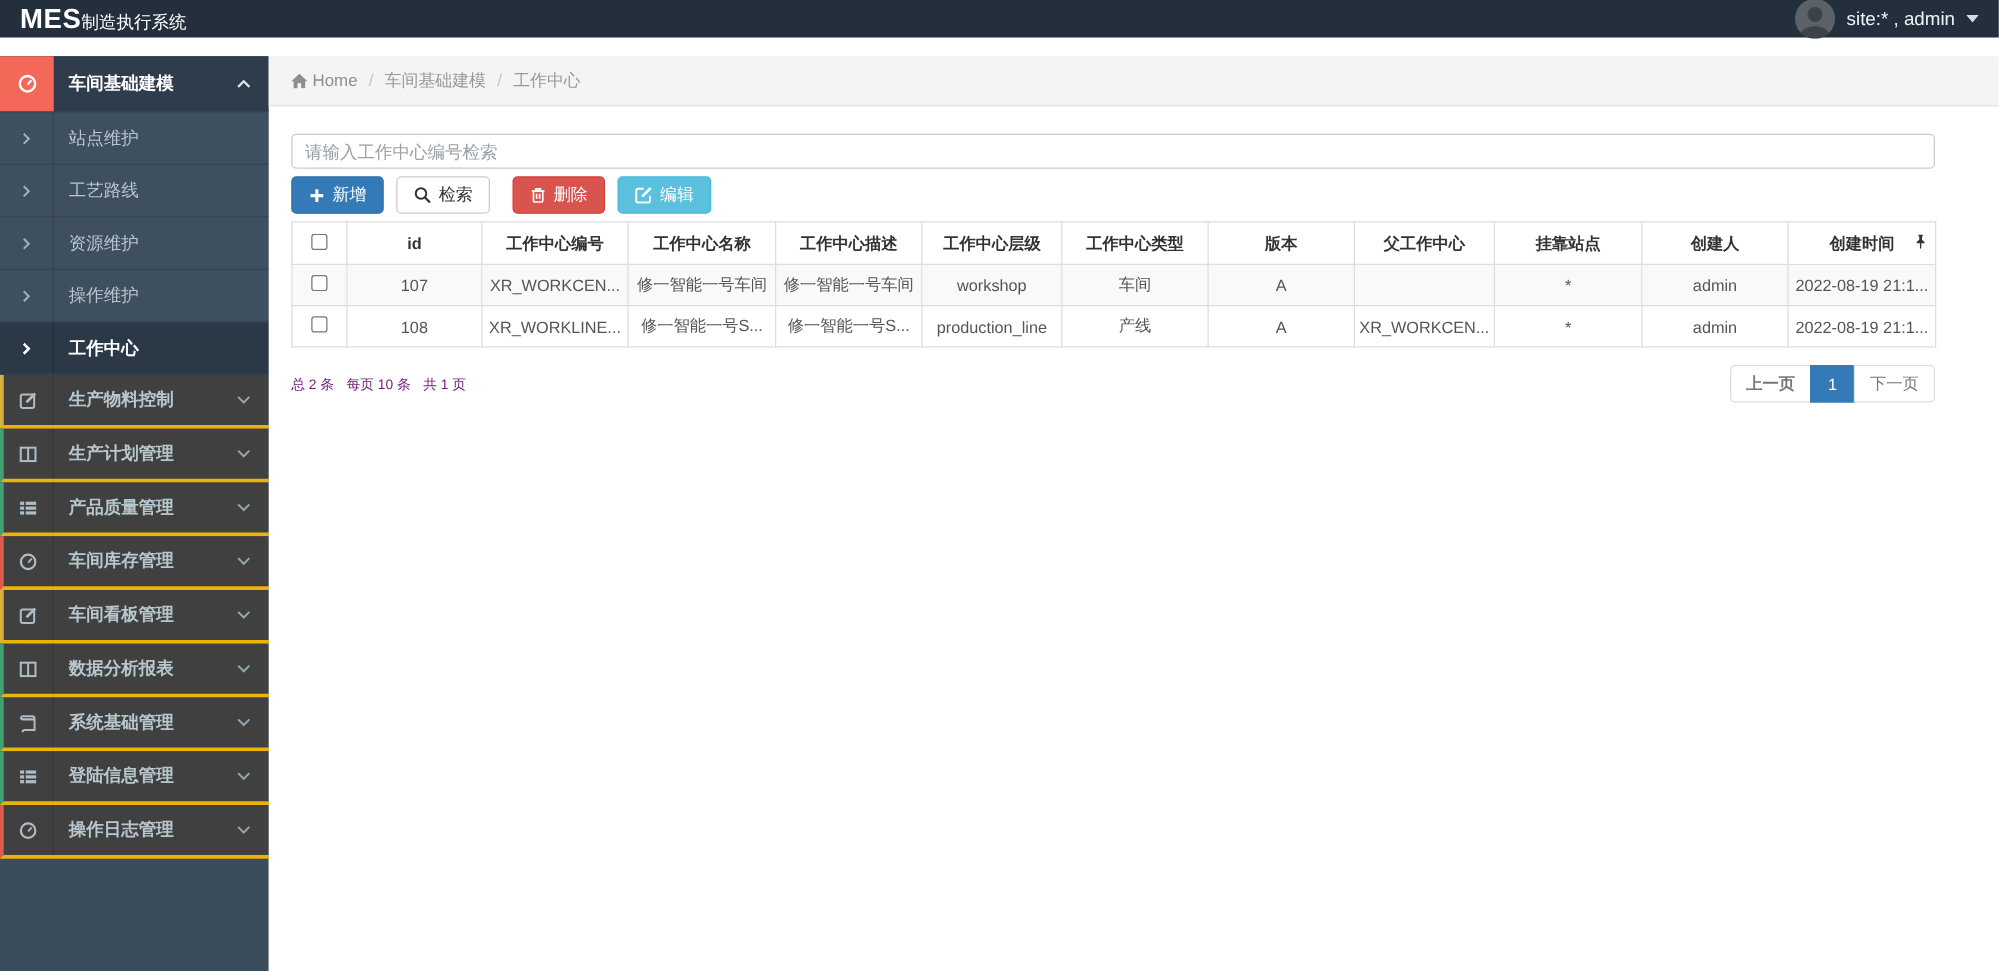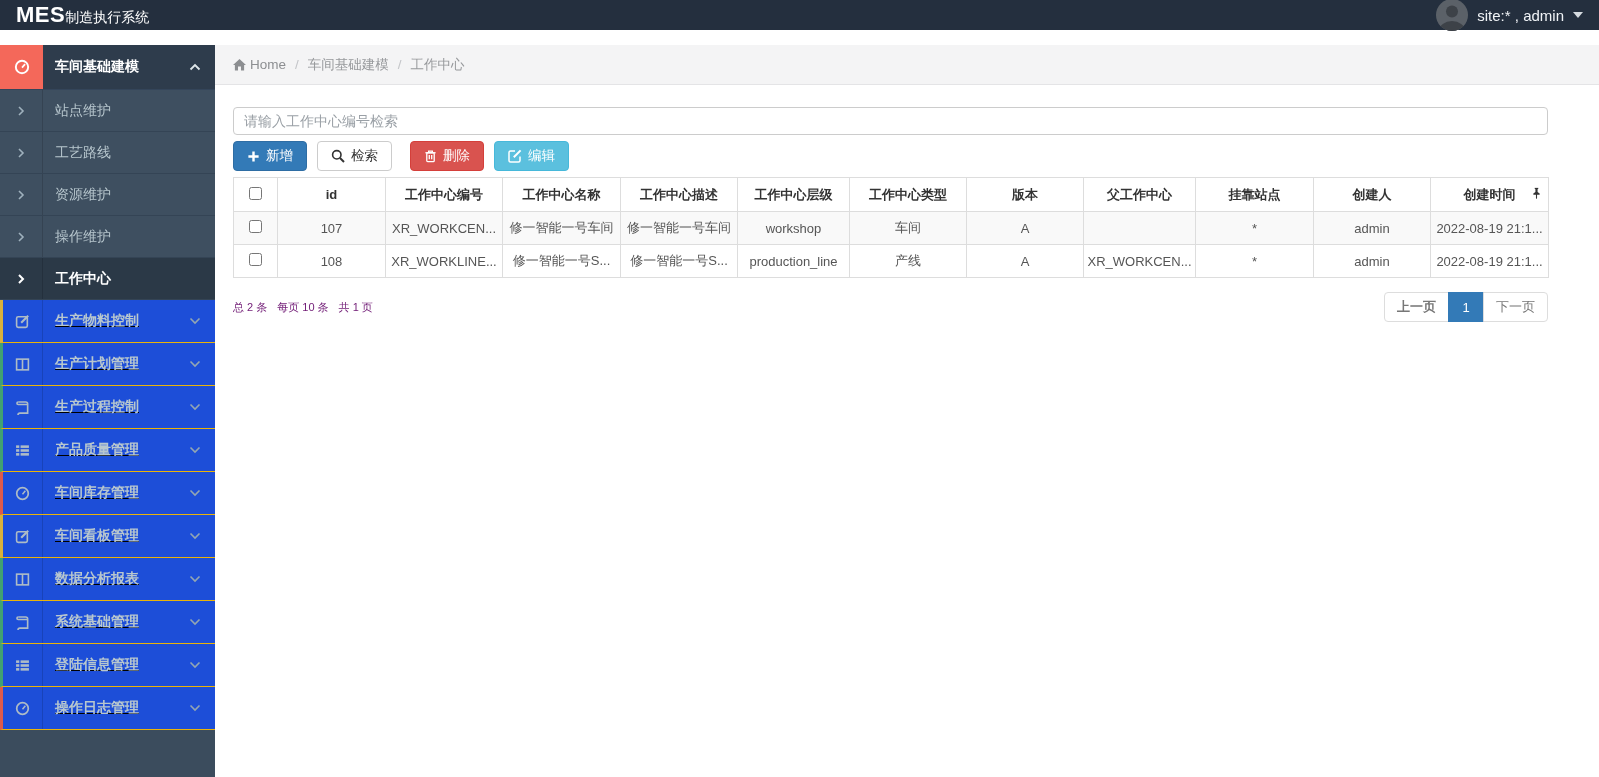--- a/index.html
+++ b/index.html
@@ -28,22 +28,22 @@
   .sb-group-active .sb-icon { width:43px; background:#f4685a; color:#fff; border-right:none; }
   .sb-group-active .sb-label { color:#fff; font-weight:bold; }
   .sb-group-active .sb-caret { color:#dfe6ea; }
 
   .sb-sub { height:42px; background:#3e4f60; border-bottom:1px solid #344455; cursor:pointer; }
   .sb-sub .sb-icon { color:#9fb1bd; }
   .sb-sub.active { background:#2b3947; }
   .sb-sub.active .sb-label { color:#fff; font-weight:bold; }
   .sb-sub.active .sb-icon { color:#fff; }
 
-  .sb-group { height:43px; background:#1d4ed8; border-bottom:1px solid #eab308;
-    cursor:pointer; border-left:3px solid transparent;text-decoration:underline; }
+  .sb-group { height:43px; background:#404040; border-bottom:3px solid #eab308;
+    cursor:pointer; border-left:3px solid transparent; }
   .sb-group .sb-icon { width:40px; background:#42536​4; }
   .sb-group .sb-label { font-weight:bold; }
   .accent-yellow { border-left-color:#d9b13c !important; }
   .accent-green  { border-left-color:#41a173 !important; }
   .accent-red    { border-left-color:#dd5a4c !important; }
 
   
   .main { position:absolute; top:45px; left:215px; right:0; bottom:0; background:#fff; }
   .breadcrumb { height:40px; background:#f4f4f5; border-bottom:1px solid #e4e4e6;
     display:flex; align-items:center; padding:16px 18px; font-size:13.5px; color:#97999c; gap:9px; }
@@ -186,34 +186,20 @@
       </span>
   </div>
   <div class="sb-row sb-group accent-green">
     <span class="sb-icon">
         <svg width="15" height="15" viewBox="0 0 14 14" fill="none" stroke="currentColor">
           <rect x="1.5" y="2" width="11" height="10" stroke-width="1.5"></rect>
           <line x1="7" y1="2" x2="7" y2="12" stroke-width="1.5"></line>
         </svg>
       </span>
     <span class="sb-label">生产计划管理</span>
-    <span class="sb-caret">
-        <svg width="12" height="8" viewBox="0 0 12 8" fill="none" stroke="currentColor" stroke-width="1.6">
-          <path d="M1.5 1.5L6 6l4.5-4.5"></path>
-        </svg>
-      </span>
-  </div>
-  <div class="sb-row sb-group accent-green">
-    <span class="sb-icon">
-        <svg width="15" height="15" viewBox="0 0 14 14" fill="none" stroke="currentColor">
-          <path d="M3 1.8h7a1.8 1.8 0 0 1 1.8 1.8v8.6H4.6A1.8 1.8 0 0 0 2.8 14" stroke-width="1.5"></path>
-          <path d="M3 1.8a1.2 1.2 0 0 0 0 2.4h8.8" stroke-width="1.5"></path>
-        </svg>
-      </span>
-    <span class="sb-label">生产过程控制</span>
     <span class="sb-caret">
         <svg width="12" height="8" viewBox="0 0 12 8" fill="none" stroke="currentColor" stroke-width="1.6">
           <path d="M1.5 1.5L6 6l4.5-4.5"></path>
         </svg>
       </span>
   </div>
   <div class="sb-row sb-group accent-green">
     <span class="sb-icon">
         <svg width="15" height="15" viewBox="0 0 14 14" fill="currentColor">
           <rect x="1" y="2.2" width="3" height="2.4"></rect>

